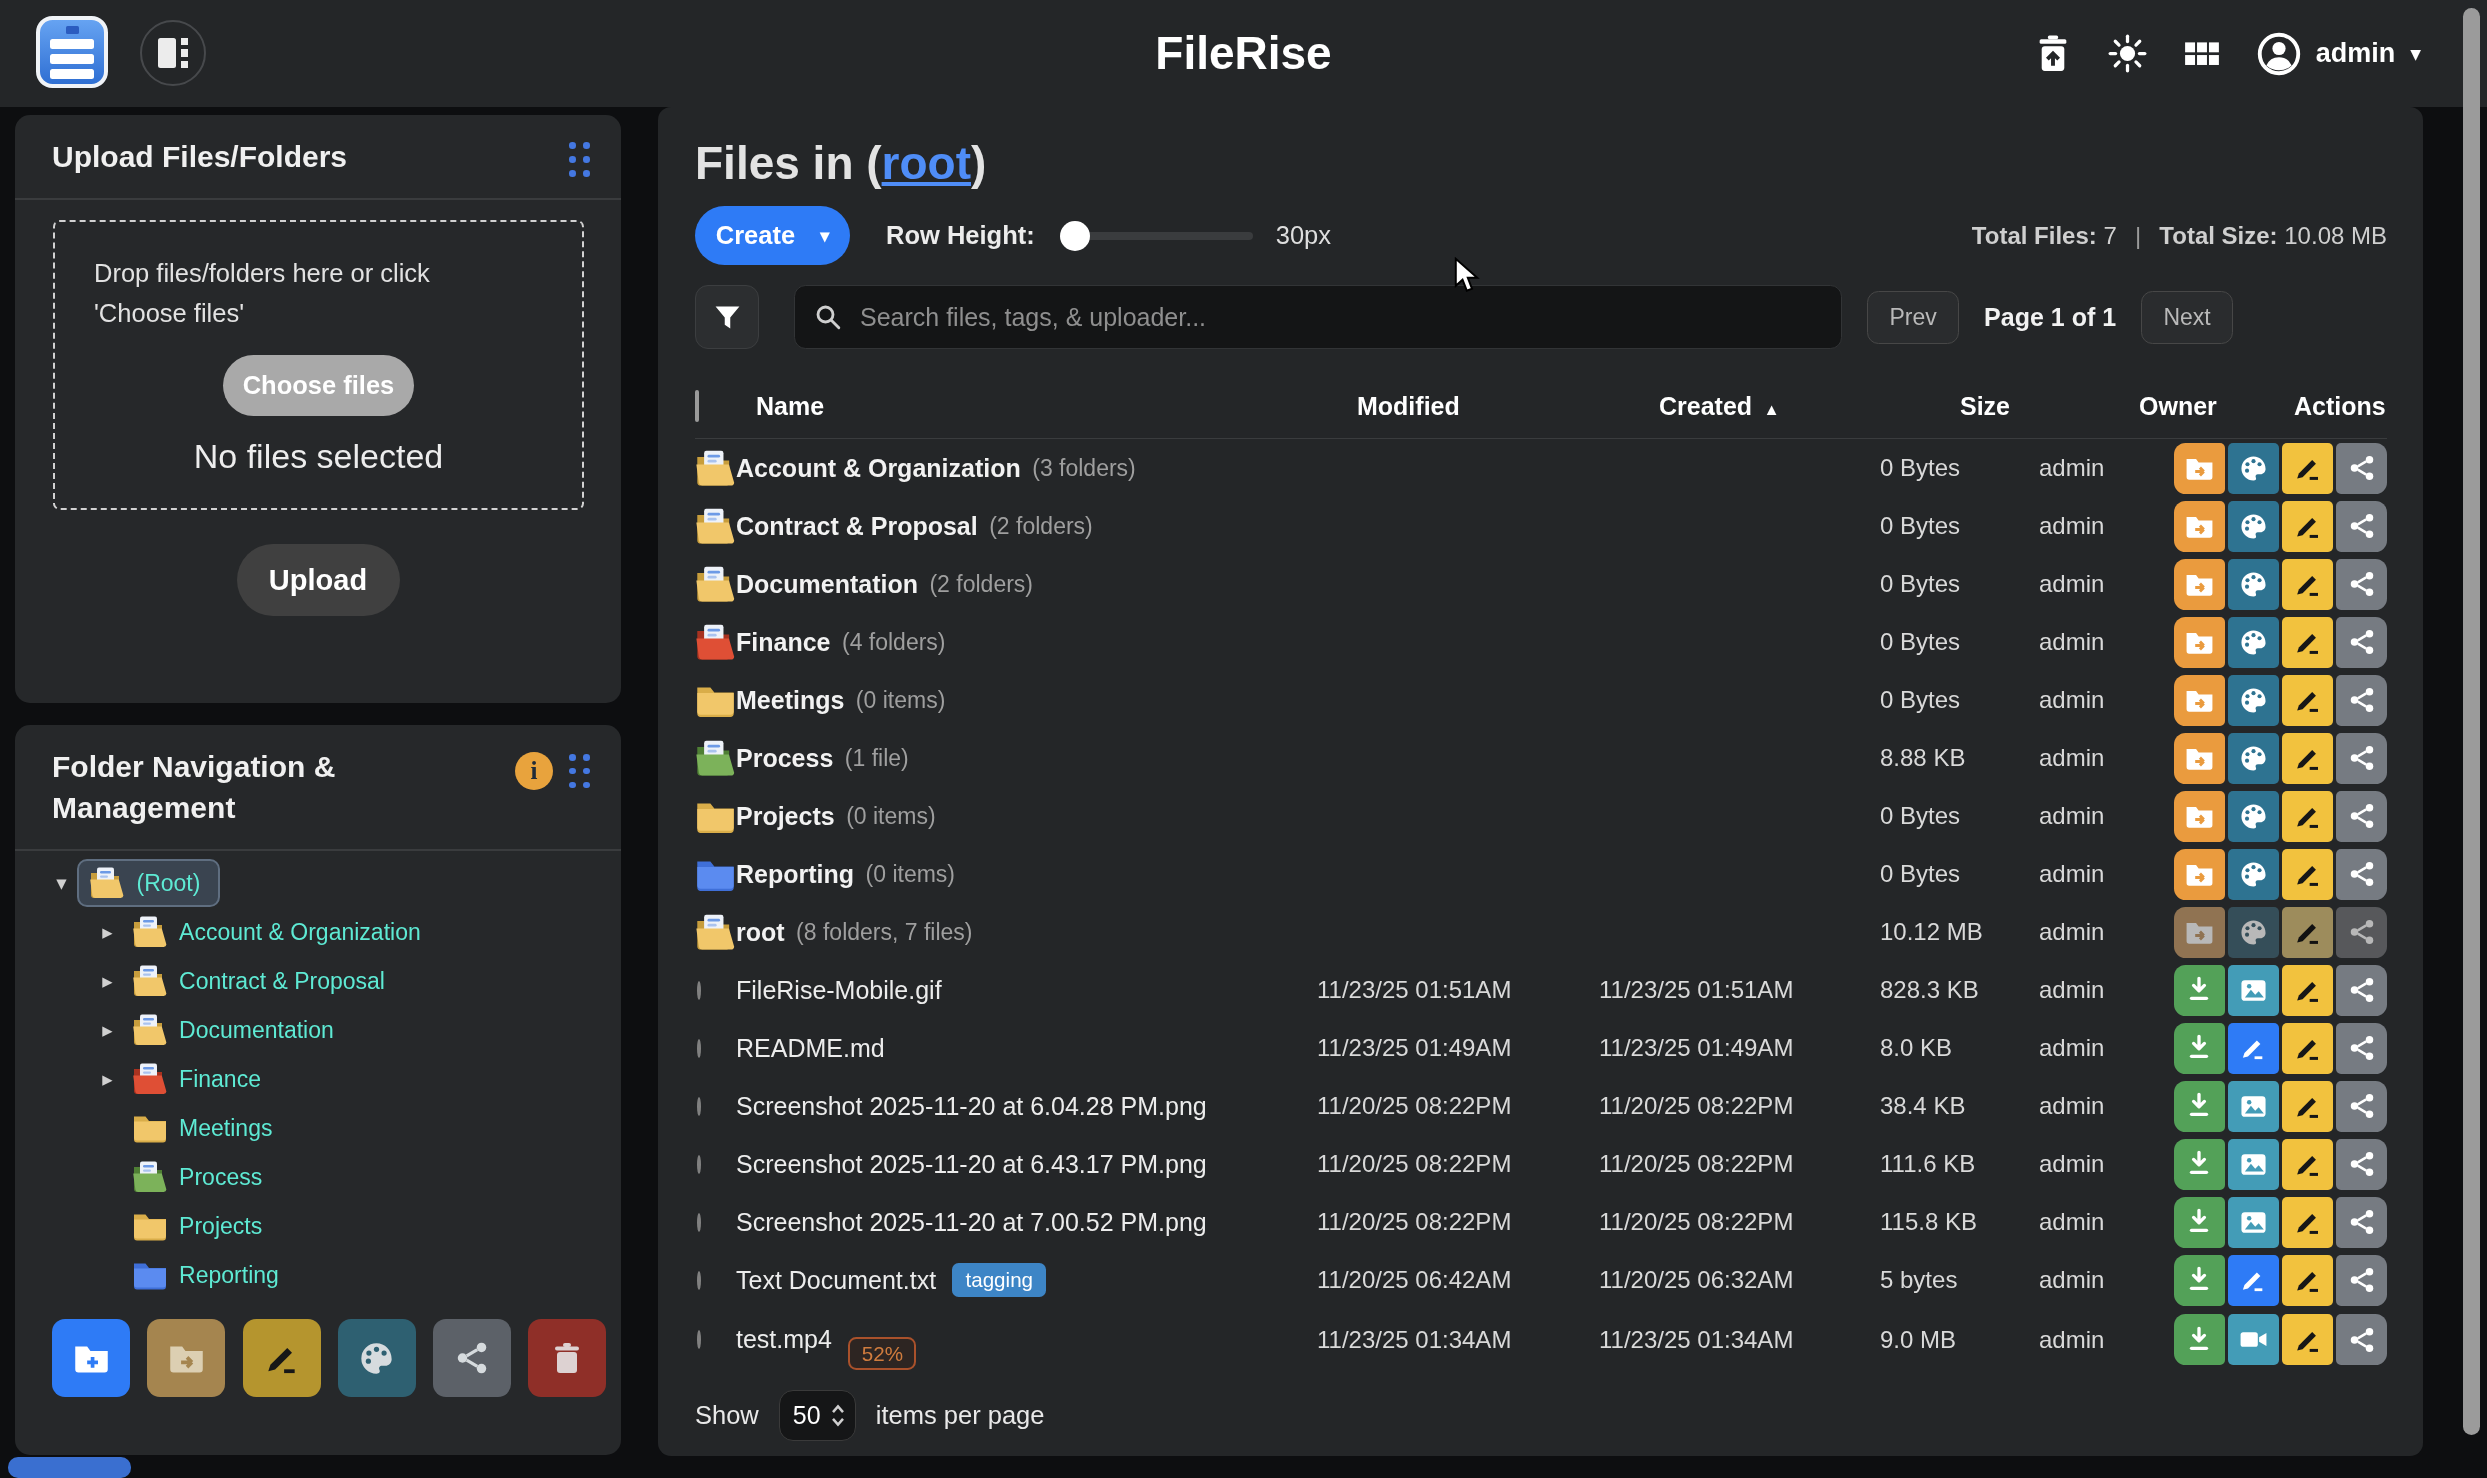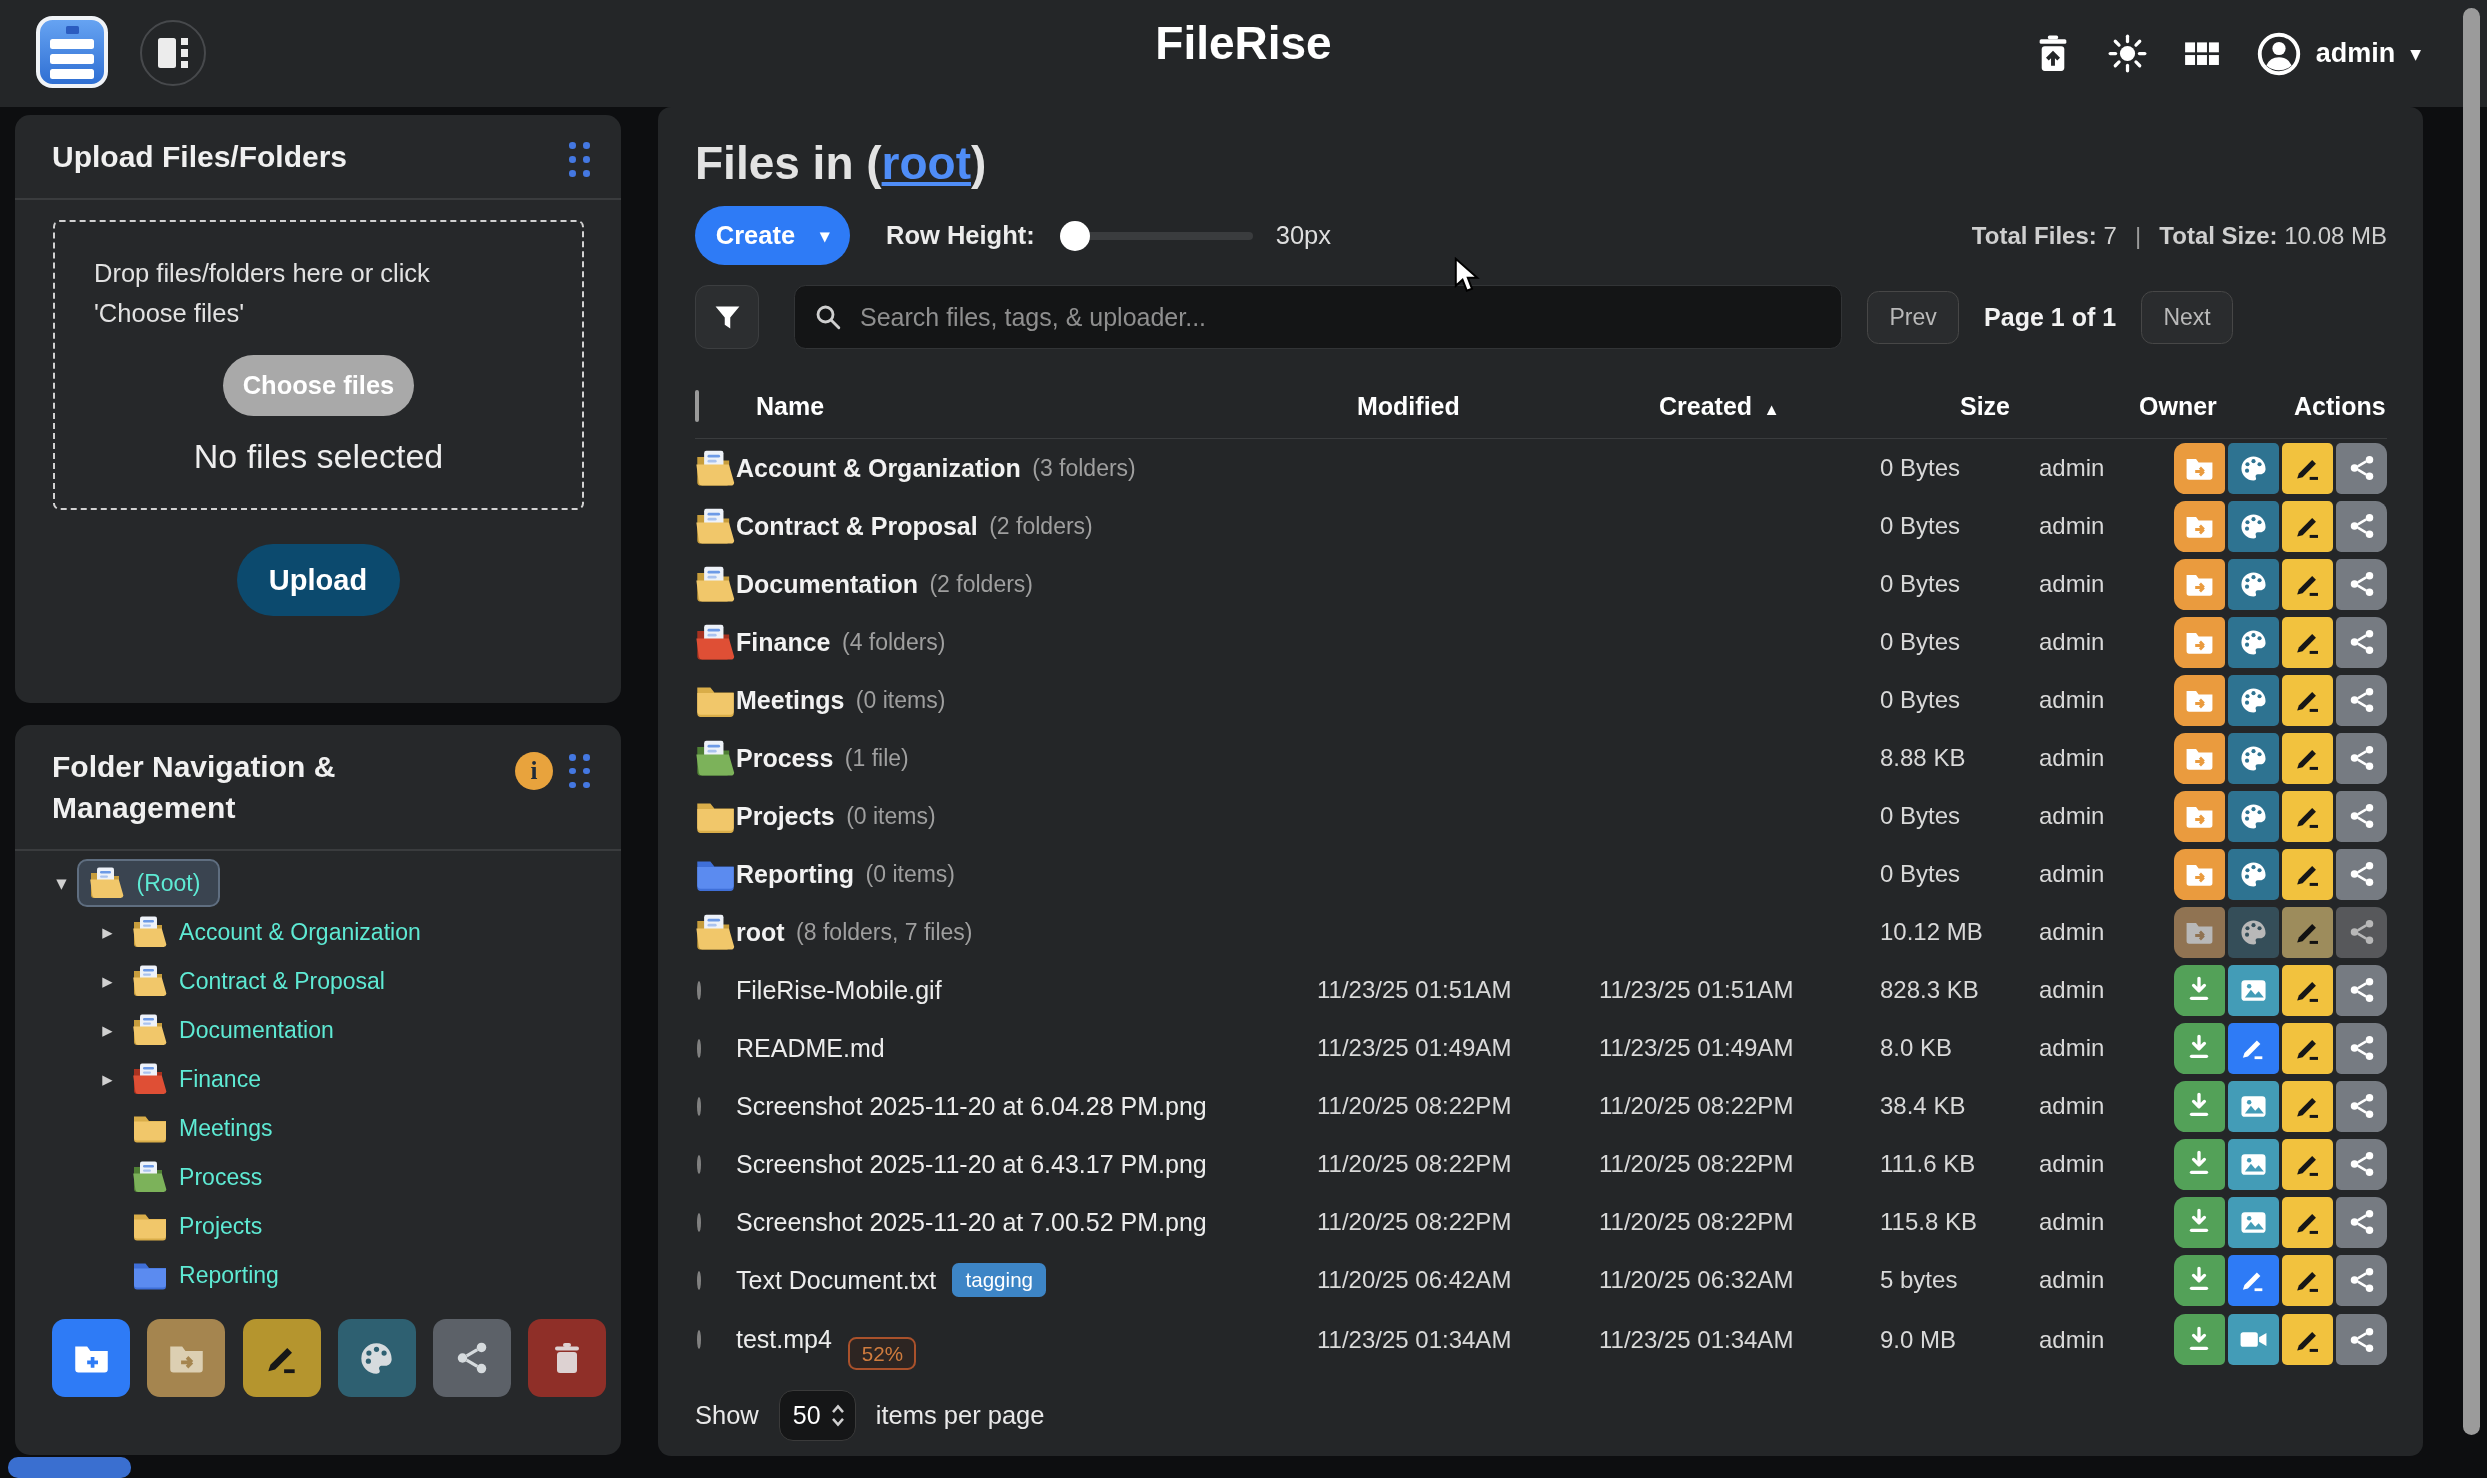--- a/index.html
+++ b/index.html
@@ -12,21 +12,21 @@
   .logo{position:absolute;left:36px;top:16.4px;width:72px;height:72px;border-radius:16.4px;
         border:4.1px solid #f0f3f7;background:linear-gradient(180deg,#66a3f2,#2f6fd3);
         box-sizing:border-box;display:flex;flex-direction:column;align-items:center;justify-content:center;gap:5px;}
   .logo .notch{width:13px;height:7.4px;background:#2b5cc0;border-radius:1.6px;}
   .logo .bar{width:44px;height:10px;background:#fff;border-radius:2.5px;}
   .toggle-btn{position:absolute;left:140px;top:20px;width:66px;height:66px;border-radius:50%;
         border:2.5px solid #47494c;box-sizing:border-box;display:flex;align-items:center;justify-content:center;gap:5px;}
   .toggle-btn .pane{width:18px;height:30px;background:#ececec;border-radius:2.5px;}
   .toggle-btn .dots{display:flex;flex-direction:column;gap:4.1px;}
   .toggle-btn .dots i{width:7.4px;height:7.4px;background:#ececec;display:block;}
-  .app-title{position:absolute;left:50%;top:43px;transform:translate(-50%,-50%);
+  .app-title{position:absolute;left:50%;top:53px;transform:translate(-50%,-50%);
         font-size:46px;font-weight:bold;color:#fff;}
   .top-right{position:absolute;right:66px;top:0;height:107px;display:flex;align-items:center;gap:36px;}
   .tr-btn{display:flex;align-items:center;justify-content:center;}
   .user{display:flex;align-items:center;gap:15px;}
   .user .name{font-size:27px;font-weight:bold;color:#fff;}
   .chev{font-size:21.4px;color:#fff;}
 
   
   .card{position:absolute;left:15px;width:606px;background:#26282a;border-radius:15px;box-sizing:border-box;z-index:2;}
   #upload-card{top:115px;height:588px;}
@@ -41,21 +41,21 @@
         font-weight:bold;font-size:25px;display:flex;align-items:center;justify-content:center;
         font-family:"Liberation Serif",serif;}
   .card-sep{height:1.6px;background:#3a3c3e;margin-top:21.4px;}
 
   .dropzone{margin:20.6px 37px 0 38px;height:290px;border:2.5px dashed #d2d2d2;border-radius:6.6px;
         box-sizing:border-box;padding-top:31px;}
   .dz-text{padding:0 39px;font-size:25.5px;color:#e2e2e2;line-height:40px;}
   .choose-btn{margin:21.4px auto 0;width:191px;height:61px;border-radius:31px;background:#a9a9a9;
         color:#fff;font-weight:bold;font-size:25.5px;display:flex;align-items:center;justify-content:center;}
   .no-files{margin-top:21.4px;text-align:center;font-size:34px;color:#ededed;}
-  .upload-btn{margin:34px auto 8px;width:163px;height:72px;border-radius:36px;background:#0c4a6e;
+  .upload-btn{margin:34px auto 8px;width:163px;height:72px;border-radius:36px;background:#404040;
         color:#fff;font-weight:bold;font-size:29px;display:flex;align-items:center;justify-content:center;}
 
   
   .tree{padding:8.2px 16.4px 0 31px;}
   .titem{display:flex;align-items:center;height:49px;}
   .titem.child{padding-left:46px;}
   .caret{width:31px;font-size:20.6px;color:#d0d0d0;text-align:center;flex:none;}
   .pill{display:flex;align-items:center;gap:11.5px;padding:4.1px 6.6px;border-radius:10px;border:2.1px solid transparent;}
   .pill.selected{background:#3a4450;border-color:#5f6e80;padding:4.1px 18px 4.1px 10px;}
   .ficon{width:36px;height:36px;flex:none;}

